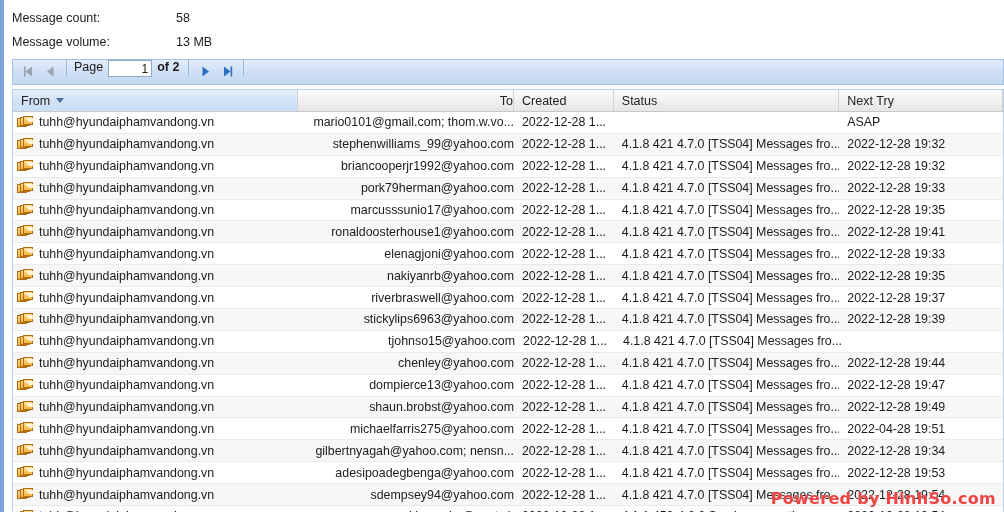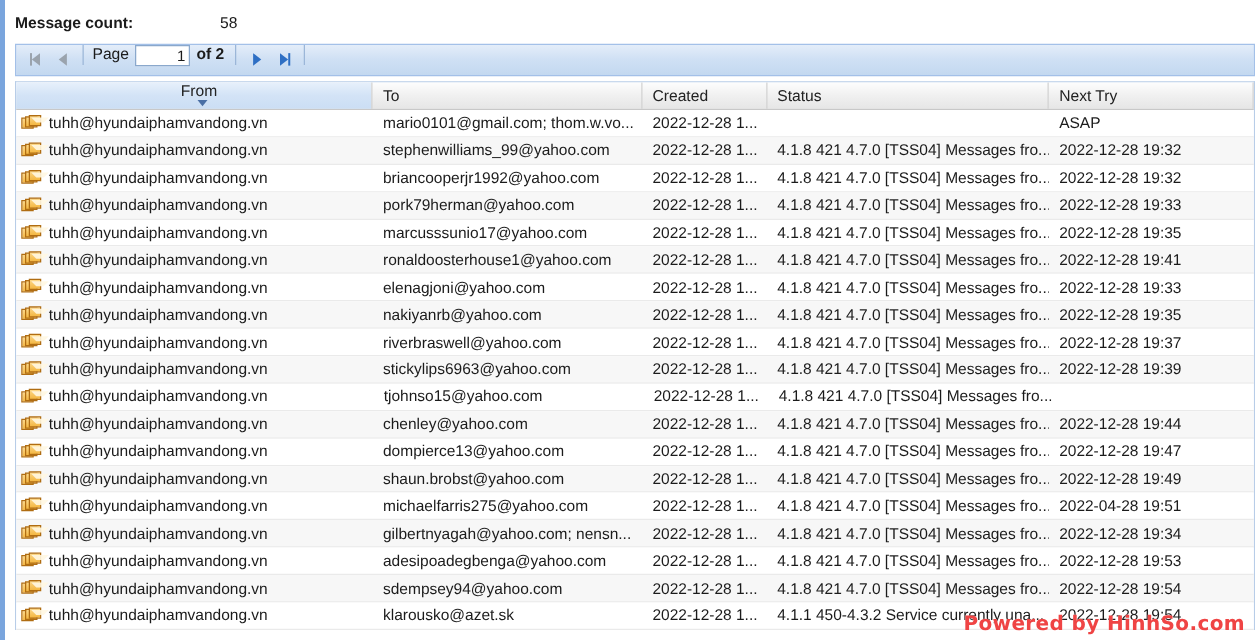--- a/index.html
+++ b/index.html
@@ -43,21 +43,21 @@
   .summary {
     padding: 6px 0 2px 5px;
   }
   .summary-row {
     height: 24px;
     line-height: 24px;
     display: flex;
     font-size: 12.5px;
     color: #1b1b1b;
   }
-  .summary-label { width: 164px; font-weight: bold; }
+  .summary-label { width: 164px; }
   .summary-value { }
 
   
   .toolbar {
     margin: 3px 0 0 5px;
     height: 26px;
     background: linear-gradient(to bottom, #e4edf9 0%, #cfe0f4 48%, #c3d8f0 100%);
     border: 1px solid #a3c0e8;
     display: flex;
     align-items: flex-start;
@@ -121,21 +121,20 @@
     color: #222;
     padding-left: 8px;
     box-sizing: border-box;
     border-right: 1px solid #d2d2d2;
     height: 100%;
     overflow: hidden;
     white-space: nowrap;
   }
   .hcell.sorted {
     background: linear-gradient(to bottom, #e7f0fb 0%, #d3e3f6 50%, #cbdef4 100%);
-    flex-direction: column;
   }
   .sort-arrow {
     margin-left: 6px;
     width: 0; height: 0;
     border-left: 4px solid transparent;
     border-right: 4px solid transparent;
     border-top: 5px solid #4a6fa5;
   }
 
   .grid-body { }
@@ -184,21 +183,21 @@
     left: 1px; top: 1px;
     width: 6px; height: 0;
     border-left: 4px solid transparent;
     border-right: 4px solid transparent;
     border-top: 4px solid #fff7e2;
     opacity: .9;
   }
 
   
   .c-from   { width: 286px; }
-  .c-to     { width: 216px; }
+  .c-to     { width: 216px; justify-content: flex-end; }
   .c-created{ width: 100px; }
   .c-status { width: 226px; }
   .c-next   { width: 164px; }
 
   
   .watermark {
     position: absolute;
     right: 8px;
     bottom: 4px;
     font-family: "DejaVu Sans", sans-serif;
@@ -216,20 +215,24 @@
 
 <div class="frame-left"></div>
 <div class="frame-left-inner"></div>
 
 <div class="page">
 
   <div class="summary">
     <div class="summary-row">
       <span class="summary-label">Message count:</span>
       <span class="summary-value">58</span>
+    </div>
+    <div class="summary-row">
+      <span class="summary-label">Message volume:</span>
+      <span class="summary-value">13 MB</span>
     </div>
   </div>
 
   <div class="toolbar">
     <div class="tb-btn">
       <svg width="13" height="13" viewBox="0 0 13 13">
         <polygon points="10,1.5 10,11.5 3.5,6.5" fill="#9aa3ad"></polygon>
         <rect x="2" y="1.5" width="1.6" height="10" fill="#9aa3ad"></rect>
       </svg>
     </div>

